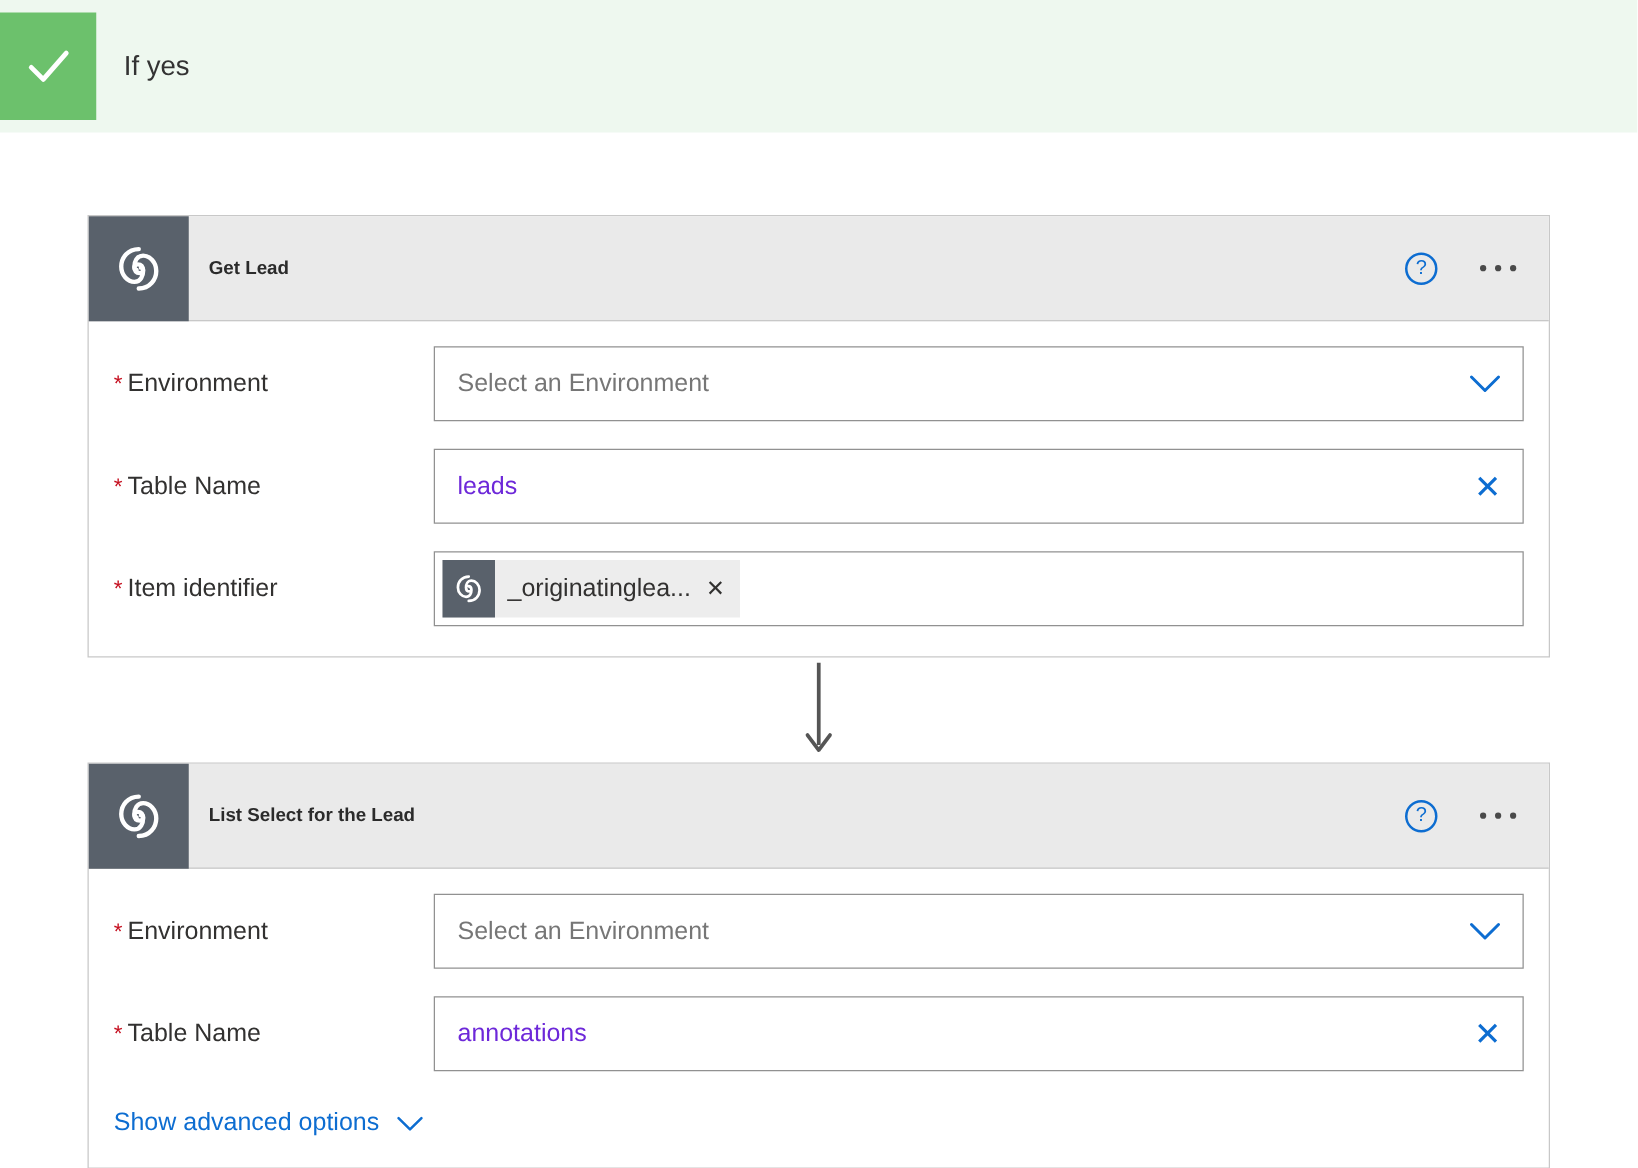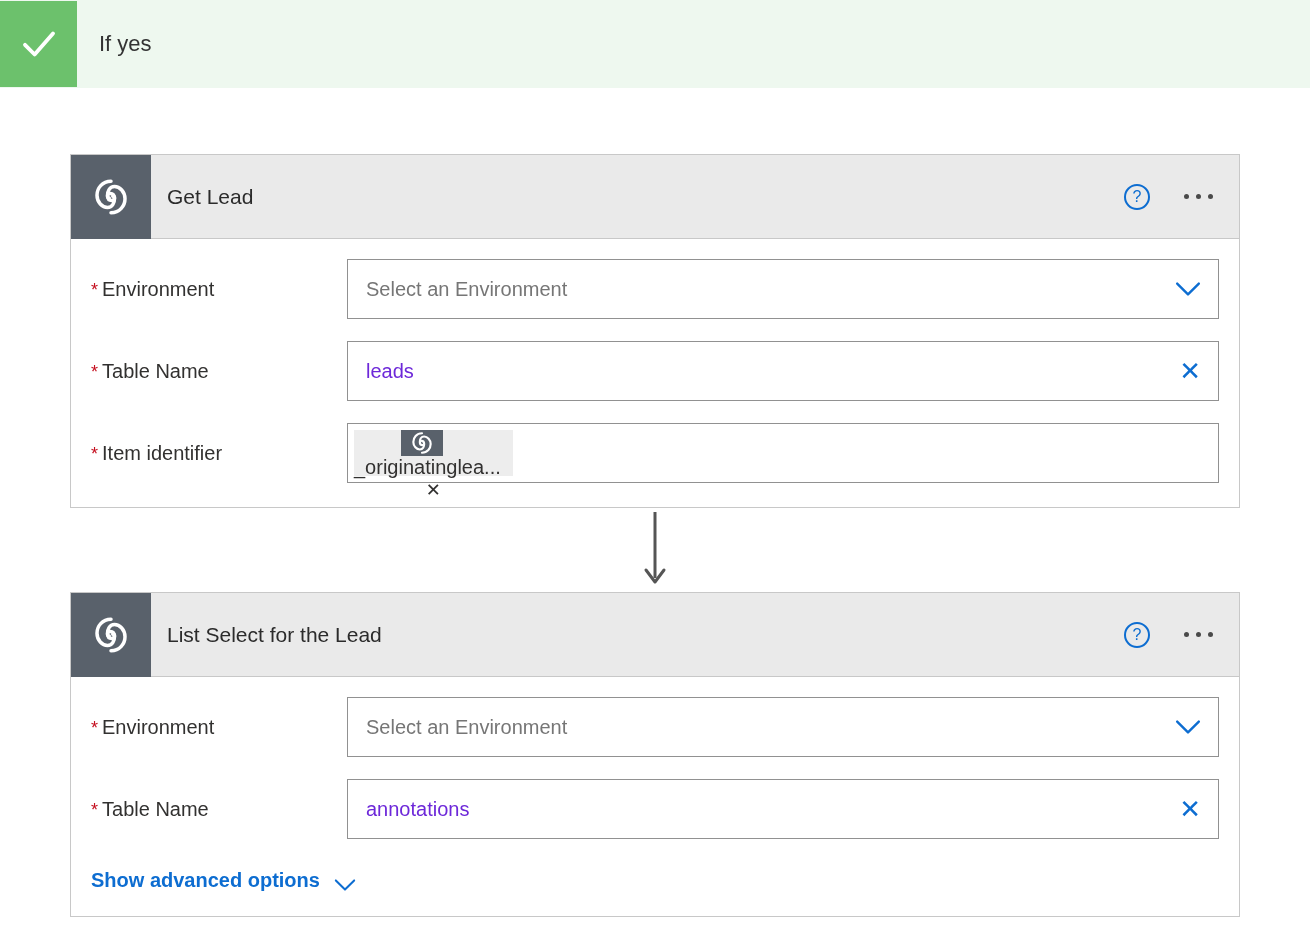--- a/index.html
+++ b/index.html
@@ -6,21 +6,21 @@
   body {
     font-family: "Segoe UI", -apple-system, BlinkMacSystemFont, sans-serif;
     background: #ffffff;
     font-size: 20px;
     color: #323130;
   }
   .condition-header {
     display: flex;
     align-items: center;
     background: #eef8ef;
-    height: 88px;
+    height: 106px;
   }
   .condition-icon-box {
     width: 77px;
     height: 86px;
     background: #6cc16c;
     display: flex;
     align-items: center;
     justify-content: center;
   }
   .condition-title {
@@ -52,22 +52,22 @@
     width: 80px;
     height: 84px;
     background: #59616b;
     display: flex;
     align-items: center;
     justify-content: center;
     margin-right: 16px;
   }
   .action-title {
     flex: 1;
-    font-size: 21px;
-    font-weight: 400;
+    font-size: 15px;
+    font-weight: 700;
     color: #2b2b2b;
   }
   .help-icon {
     width: 26px;
     height: 26px;
     border: 2px solid #0d6dd1;
     border-radius: 50%;
     color: #0d6dd1;
     display: flex;
     align-items: center;
@@ -146,21 +146,20 @@
     align-items: center;
     flex-wrap: wrap;
     gap: 6px;
   }
   .token {
     display: flex;
     align-items: center;
     background: #ededed;
     height: 46px;
     padding-right: 12px;
-    flex-direction: column;
   }
   .token-icon {
     width: 42px;
     height: 46px;
     background: #59616b;
     display: flex;
     align-items: center;
     justify-content: center;
     margin-right: 10px;
   }
@@ -170,27 +169,26 @@
     white-space: nowrap;
   }
   .token-remove {
     margin-left: 12px;
     cursor: pointer;
     font-size: 18px;
     color: #323130;
   }
   .advanced-toggle {
     display: flex;
-    align-items: flex-end;
+    align-items: center;
     gap: 14px;
     color: #0d6dd1;
     font-size: 20px;
     margin-top: 30px;
     cursor: pointer;
-    font-weight: bold;
   }
   .connector-arrow {
     display: flex;
     justify-content: center;
     padding: 4px 0;
   }
   .swirl-icon svg { display: block; }
 </style>
 </head>
 <body>

